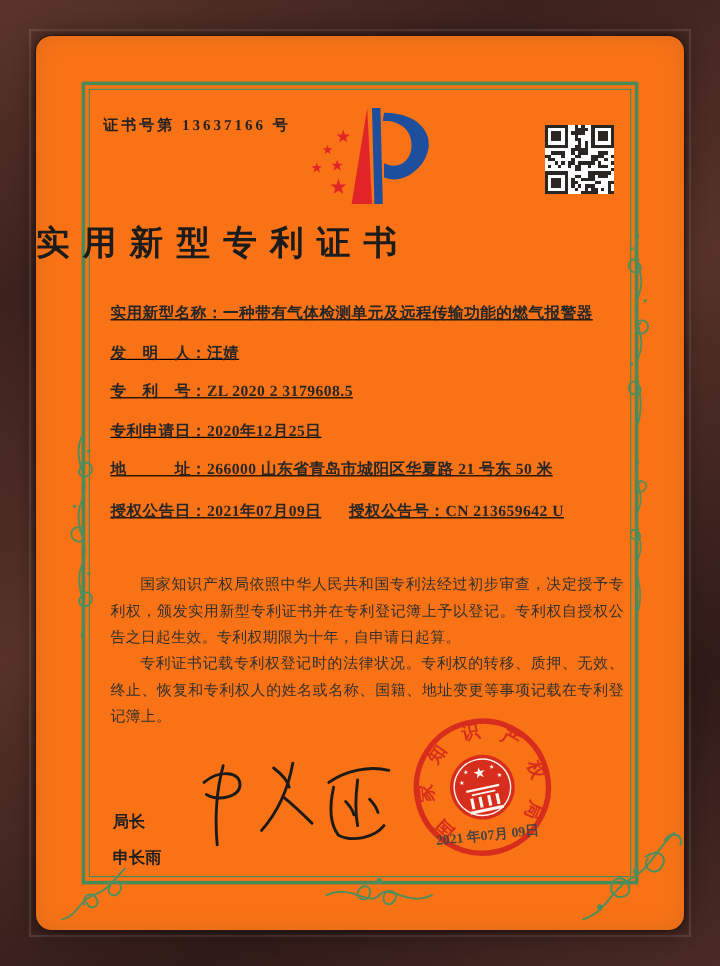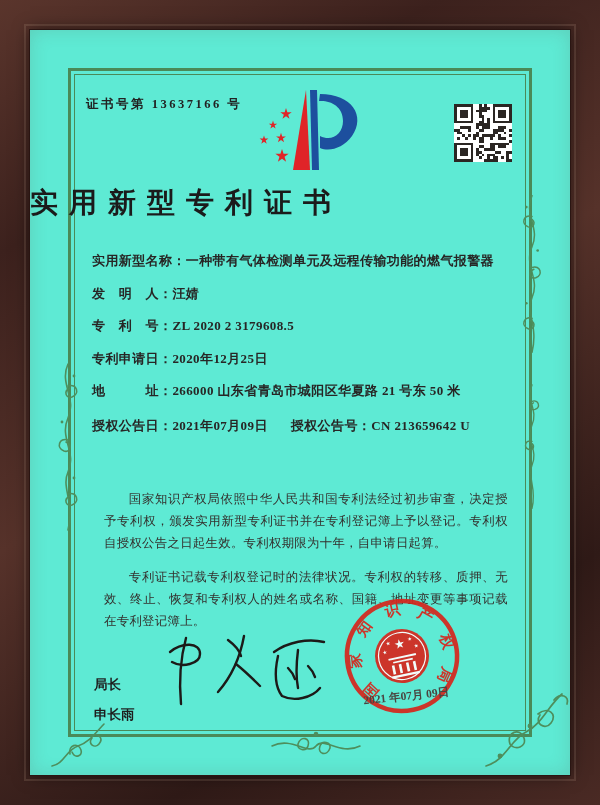--- a/index.html
+++ b/index.html
@@ -3,36 +3,37 @@
 <meta charset="utf-8">
 <style>
   html,body{margin:0;padding:0;}
   body{
     width:600px;height:805px;position:relative;overflow:hidden;
     background:linear-gradient(150deg,#5a352c 0%,#3c211d 22%,#56322a 48%,#2f1a17 78%,#4a2a24 100%);
     font-family:"Liberation Serif","DejaVu Serif",serif;
   }
   .frame-lip{position:absolute;inset:24px;border:2px solid rgba(205,170,150,.18);pointer-events:none;}
   .cert{
-    position:absolute;inset:30px;background:#5eead4;
+    position:absolute;inset:30px;background:#f97316;
     box-shadow:0 0 0 1px #2a1512, inset 0 0 18px rgba(90,70,60,.18), 0 0 16px rgba(0,0,0,.55);
+    border-radius:13px;
   }
   .gframe{position:absolute;inset:38px;border:3px solid #4a8a58;}
   .gframe-inner{position:absolute;inset:44px;border:1px solid #4a8a58;}
   .cert-number{position:absolute;left:56px;top:66px;font-size:12.5px;font-weight:600;letter-spacing:2.5px;color:#222;}
   .logo{position:absolute;left:210px;top:56px;width:128px;height:92px;}
   .qr{position:absolute;left:424px;top:74px;width:58px;height:58px;}
   .title{position:absolute;left:0;right:0;top:154px;text-align:left;font-size:28px;font-weight:700;letter-spacing:11px;color:#1b1b1b;}
-  .fields{position:absolute;left:62px;right:46px;top:222px;display:flex;flex-direction:column;gap:14.5px;}
+  .fields{position:absolute;left:62px;right:46px;top:222px;display:flex;flex-direction:column;gap:14.5px;text-decoration:underline;}
   .row{font-size:13px;font-weight:600;color:#272625;line-height:18px;letter-spacing:.4px;white-space:nowrap;}
   .fl{color:#272625;}
   .fv{color:#272625;}
   .grant{display:flex;gap:23px;margin-top:2px;}
   .paras{position:absolute;left:62px;right:50px;top:446px;}
-  .paras p{margin:12px;font-size:12.4px;line-height:1.78;color:#33302d;text-align:justify;text-indent:2em;font-weight:500;letter-spacing:.3px;}
+  .paras p{margin:0;font-size:12.4px;line-height:1.78;color:#33302d;text-align:justify;text-indent:2em;font-weight:500;letter-spacing:.3px;}
   .signer{position:absolute;left:64px;top:640px;font-size:13.5px;font-weight:700;color:#1e1e1e;line-height:30px;}
   .sig{position:absolute;left:126px;top:594px;width:180px;height:90px;}
   .seal{position:absolute;left:295px;top:551px;width:154px;height:150px;}
   .vine{position:absolute;}
   svg text{font-family:"Liberation Serif","DejaVu Serif",serif;}
 </style>
 </head>
 <body>
 
 <div class="frame-lip"></div>

